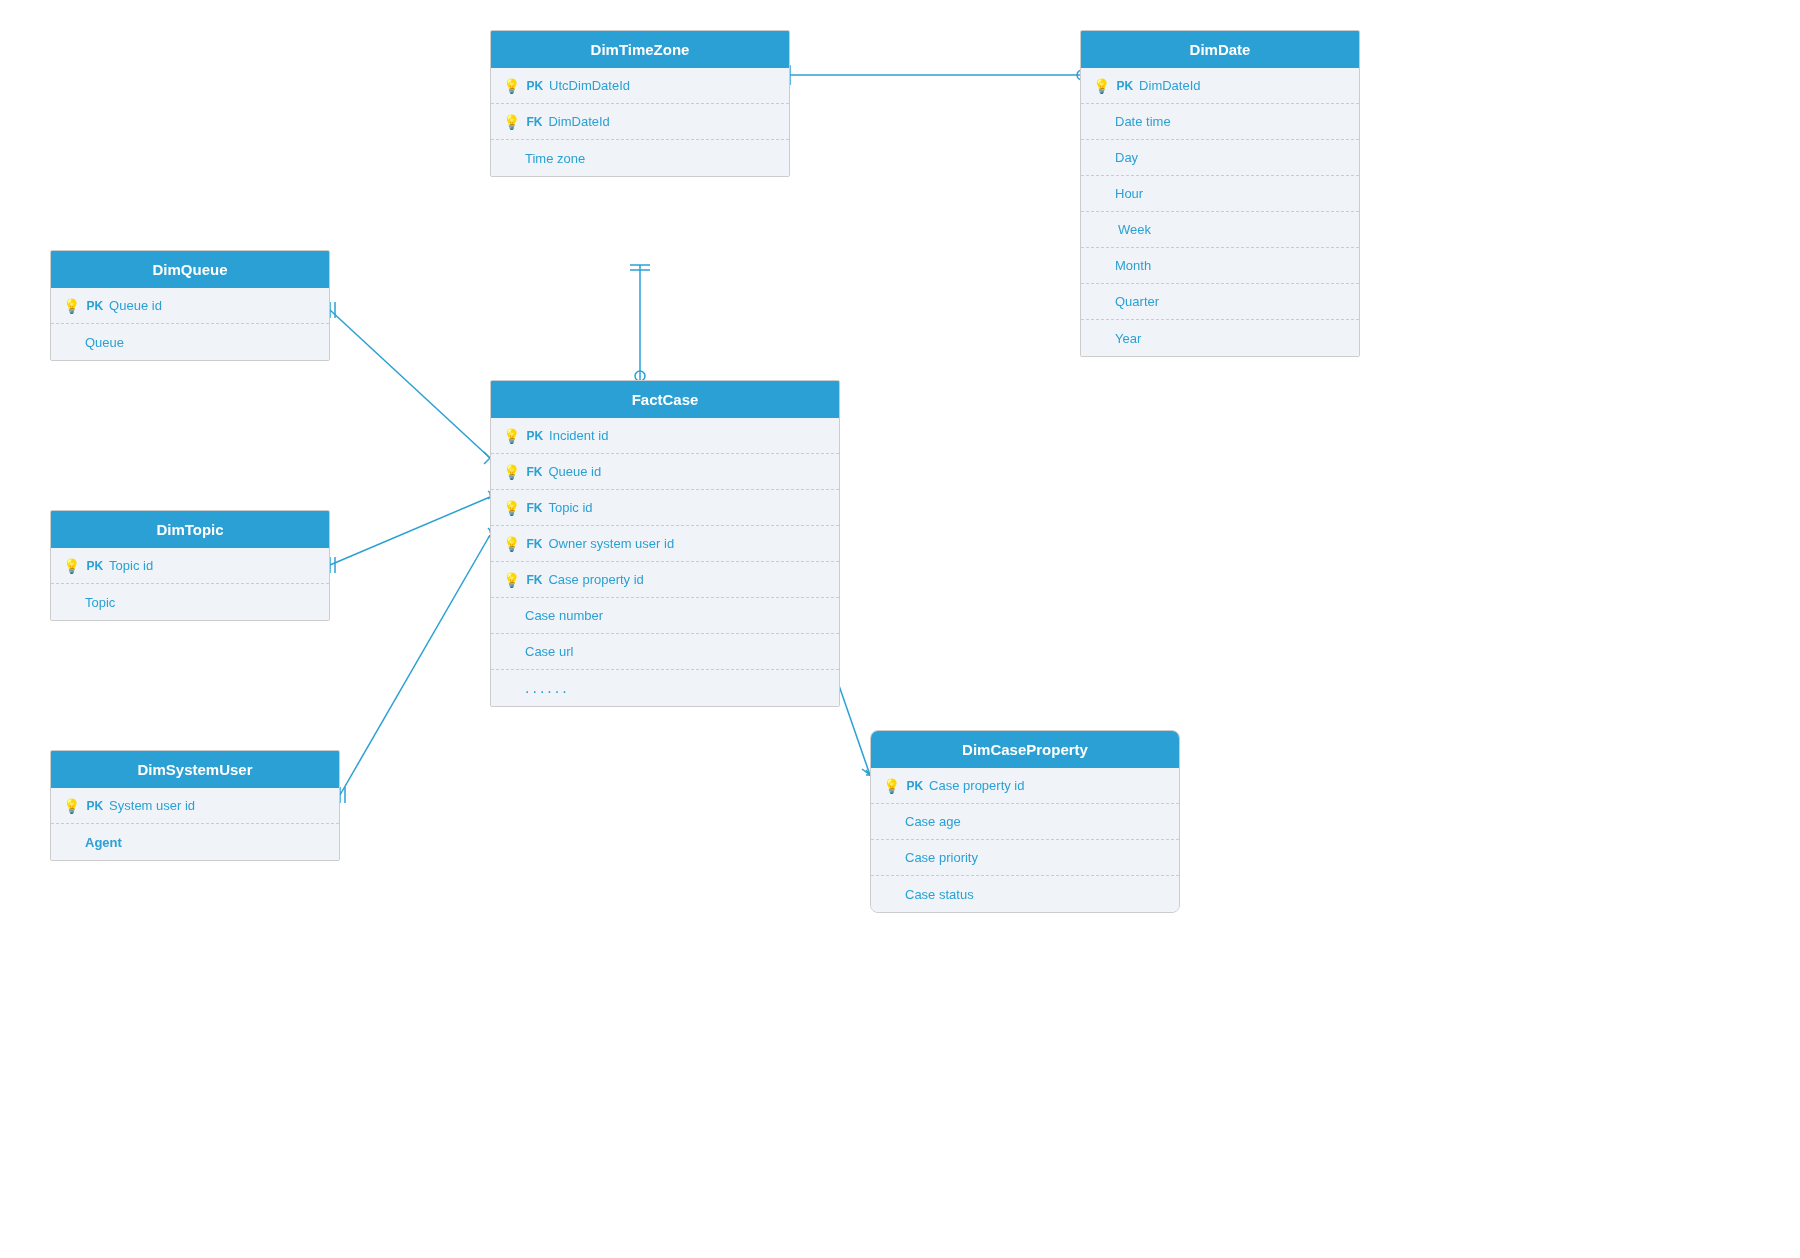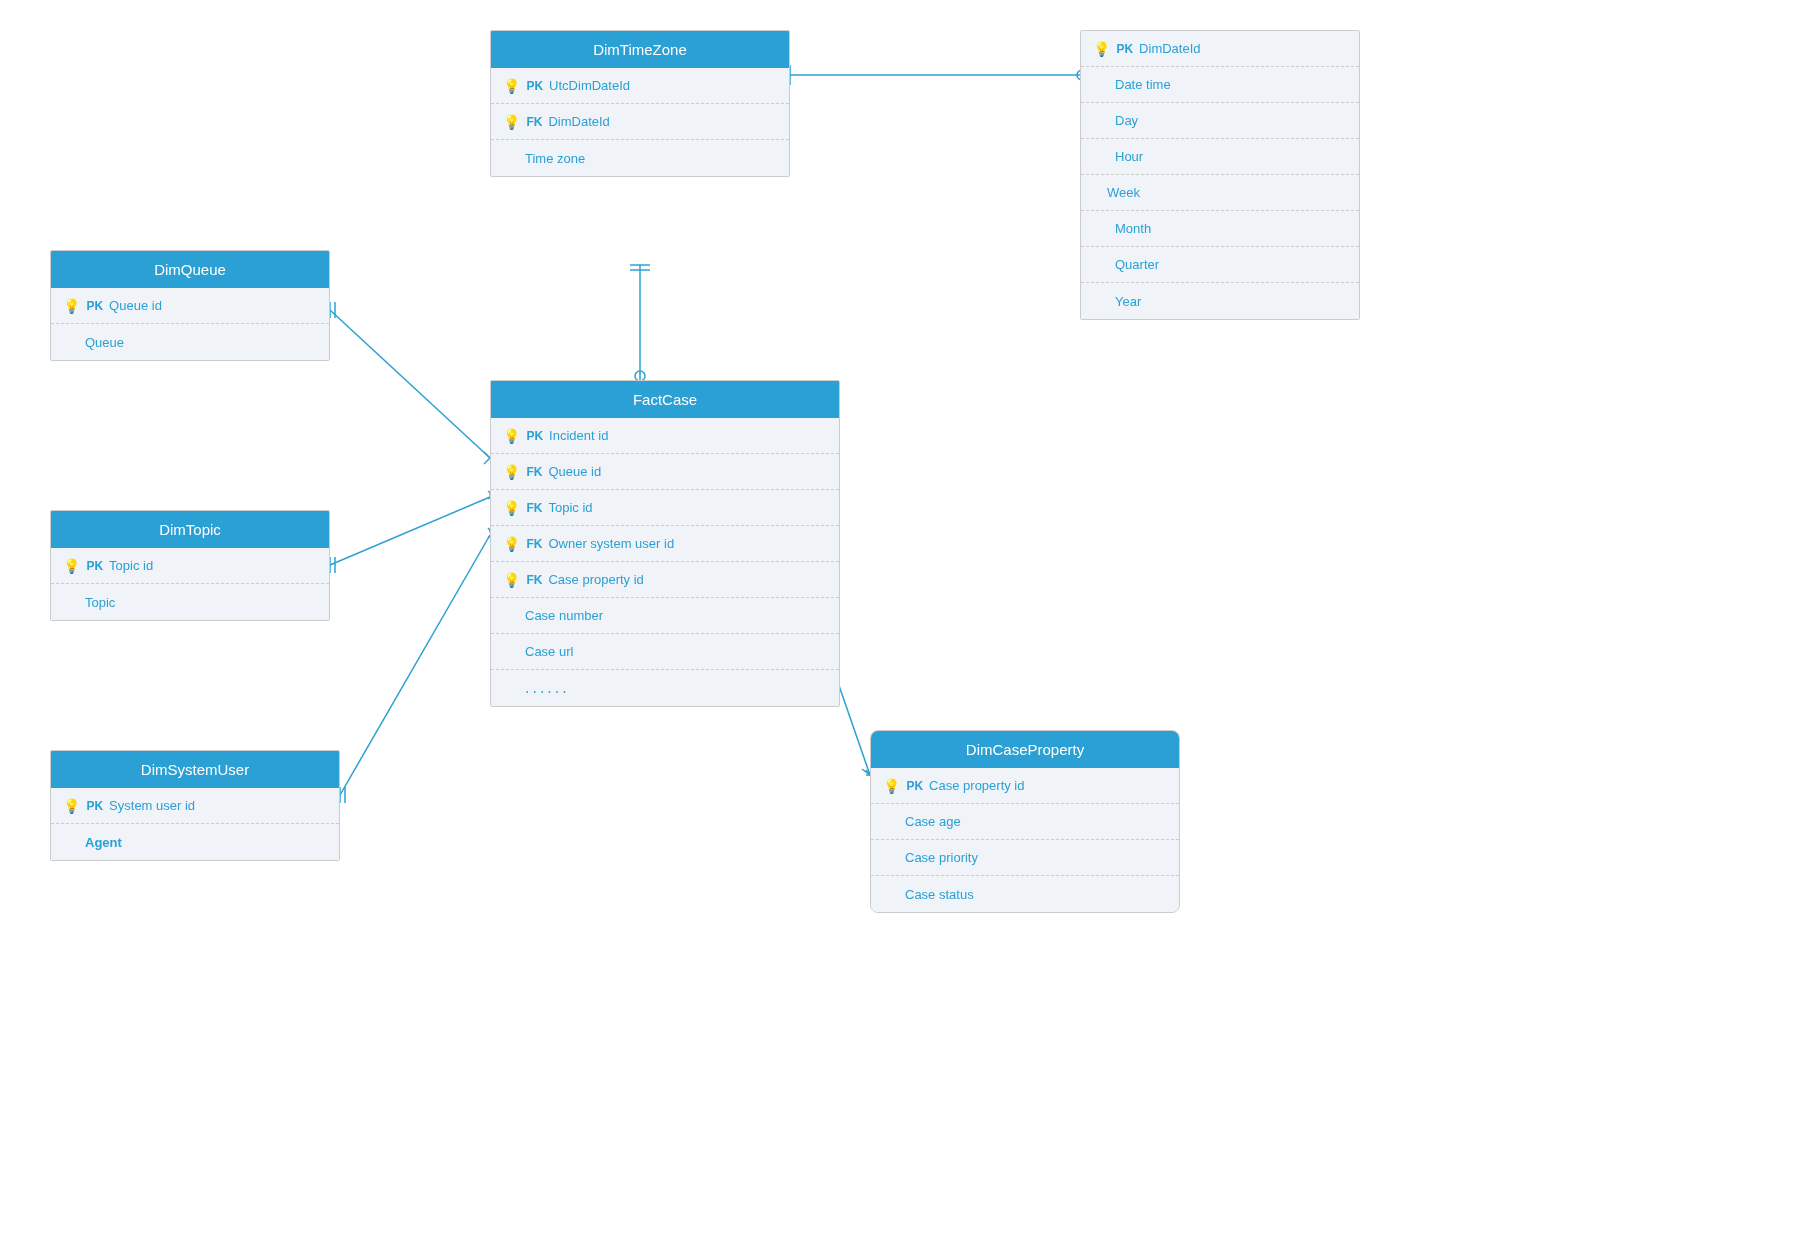--- a/index.html
+++ b/index.html
@@ -25,21 +25,21 @@
       border-radius: 2px;
       overflow: hidden;
       background: #f0f4f8;
       min-width: 200px;
     }
 
     .entity-header {
       background: #2aa0d4;
       color: #fff;
       text-align: center;
-      font-weight: normal;
+      font-weight: bold;
       font-size: 15px;
       padding: 10px 8px;
     }
 
     .entity-body {
       background: #f0f4f8;
     }
 
     .entity-row {
       padding: 8px 12px;
@@ -172,37 +172,40 @@
         <span class="badge">FK</span>
         <span>DimDateId</span>
       </div>
       <div class="entity-row plain">
         <span style="margin-left:22px;">Time zone</span>
       </div>
     </div>
   </div>
 
   <div class="entity" style="left:1080px; top:30px; width:280px;">
+    <div class="entity-header">
+      <span>DimDate</span>
+    </div>
     <div class="entity-body">
       <div class="entity-row">
         <span class="bulb-icon">💡</span>
         <span class="badge">PK</span>
         <span>DimDateId</span>
       </div>
       <div class="entity-row plain">
         <span style="margin-left:22px;">Date time</span>
       </div>
       <div class="entity-row plain">
         <span style="margin-left:22px;">Day</span>
       </div>
       <div class="entity-row plain">
         <span style="margin-left:22px;">Hour</span>
       </div>
       <div class="entity-row plain">
-        <span style="margin-left:14px;">Week</span>
+        <span style="margin-left:25px;">Week</span>
       </div>
       <div class="entity-row plain">
         <span style="margin-left:22px;">Month</span>
       </div>
       <div class="entity-row plain">
         <span style="margin-left:22px;">Quarter</span>
       </div>
       <div class="entity-row plain">
         <span style="margin-left:22px;">Year</span>
       </div>

